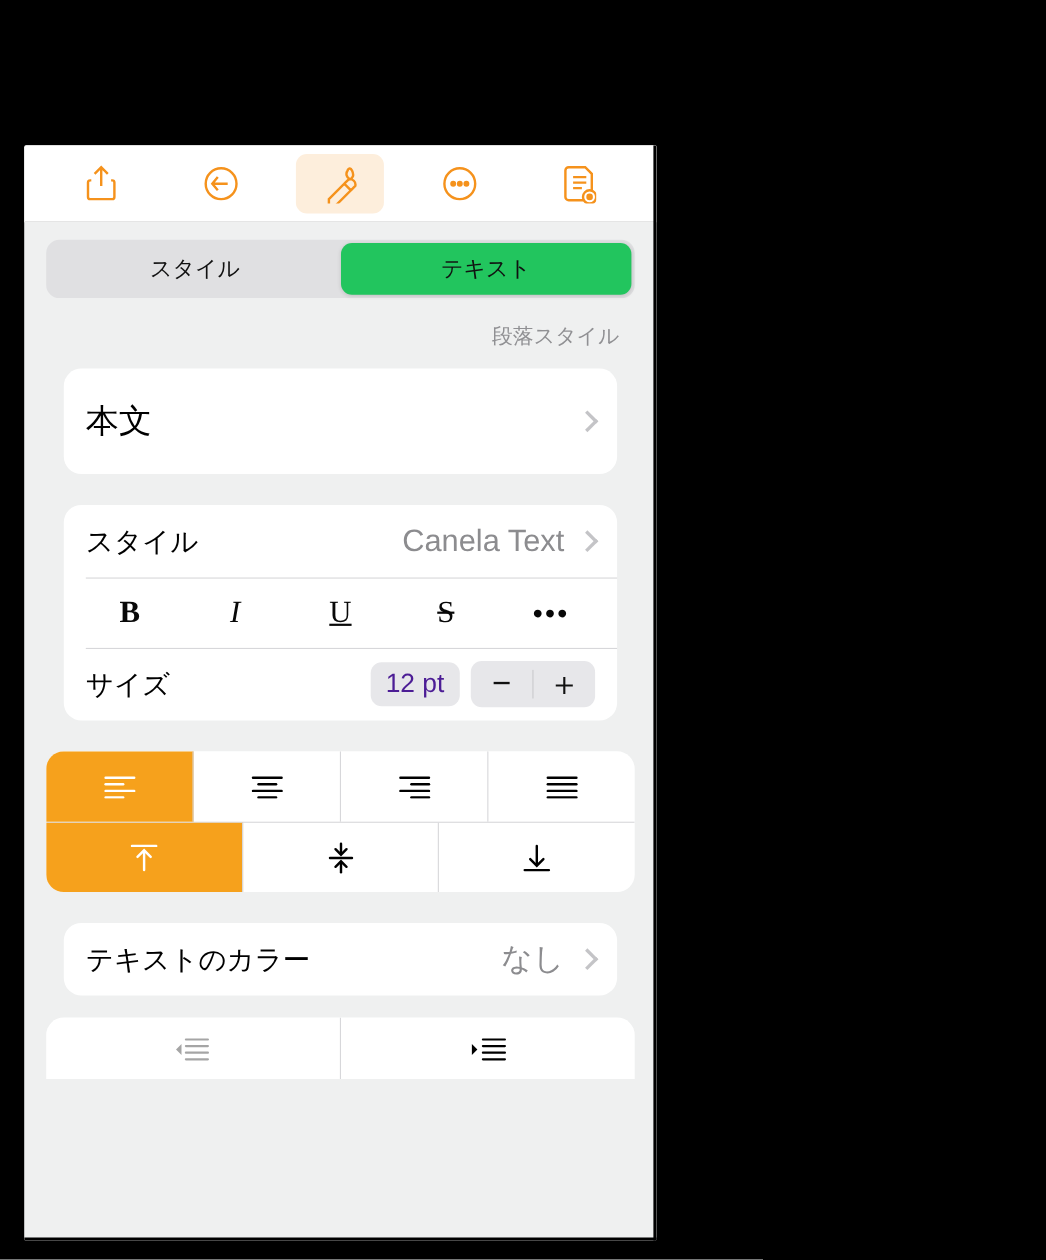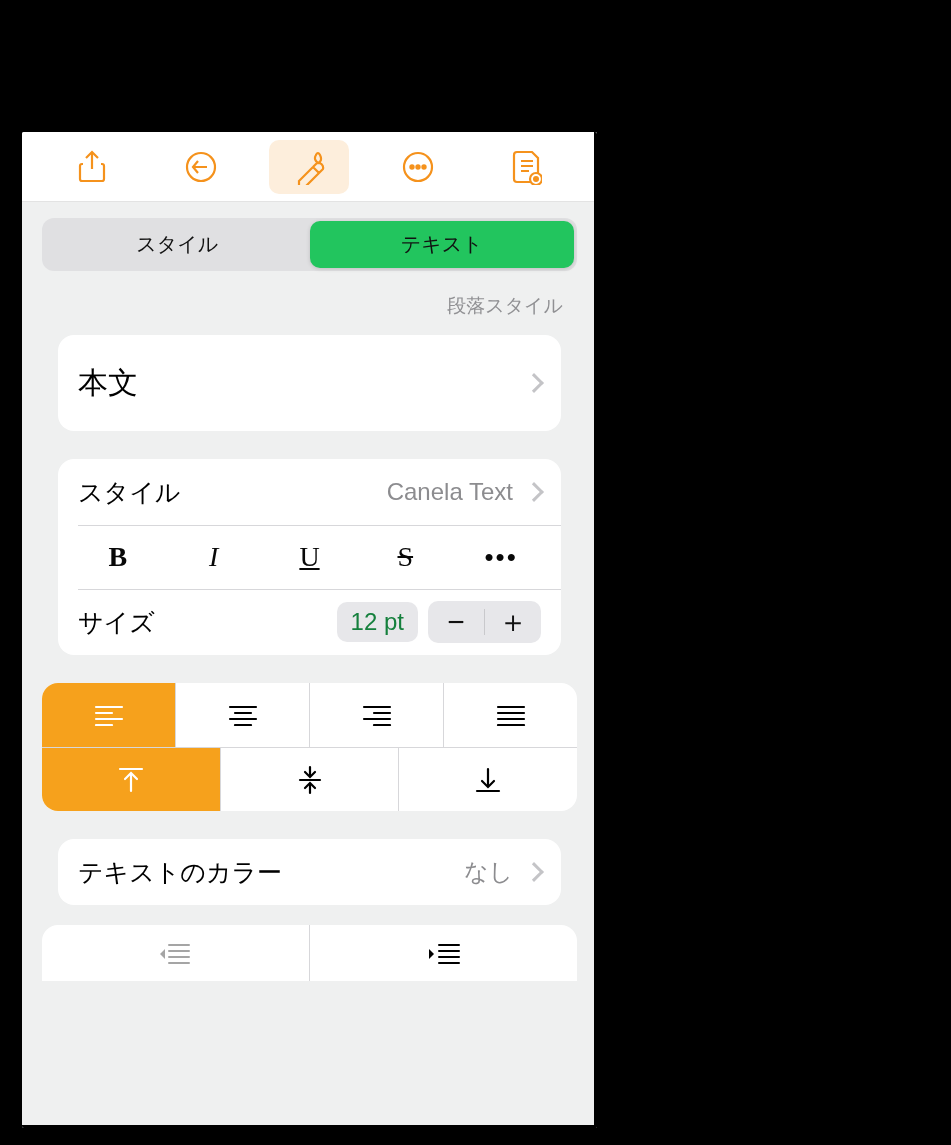--- a/index.html
+++ b/index.html
@@ -93,21 +93,21 @@
     position: relative;
   }
   .row.h-big { min-height: 96px; font-size: 30px; }
   .row + .row.divider-top::before,
   .row.divider-top::before {
     content: "";
     position: absolute;
     top: 0; left: 20px; right: 0;
     height: 1px; background: #d7d7da;
   }
-  .val { color: #8c8c8f; font-size: 24px; }
+  .val { color: #8c8c8f; font-size: 28px; }
   .chevron {
     width: 14px; height: 14px;
     border-right: 3px solid #c4c4c7;
     border-bottom: 3px solid #c4c4c7;
     transform: rotate(-45deg);
     margin-left: 14px;
     flex: 0 0 auto;
   }
   .row-right { display: flex; align-items: center; }
 
@@ -134,21 +134,21 @@
     color: #080808;
   }
   .fmt-more { letter-spacing: 2px; font-size: 26px; font-family: -apple-system, sans-serif; }
 
   
   .size-val {
     background: #e7e7ea;
     border-radius: 10px;
     padding: 6px 14px;
     font-size: 24px;
-    color: #15803d;
+    color: #4c1d95;
   }
   .stepper {
     display: flex;
     background: #e7e7ea;
     border-radius: 10px;
     margin-left: 10px;
     height: 42px;
   }
   .stepper button {
     border: none; background: none;

